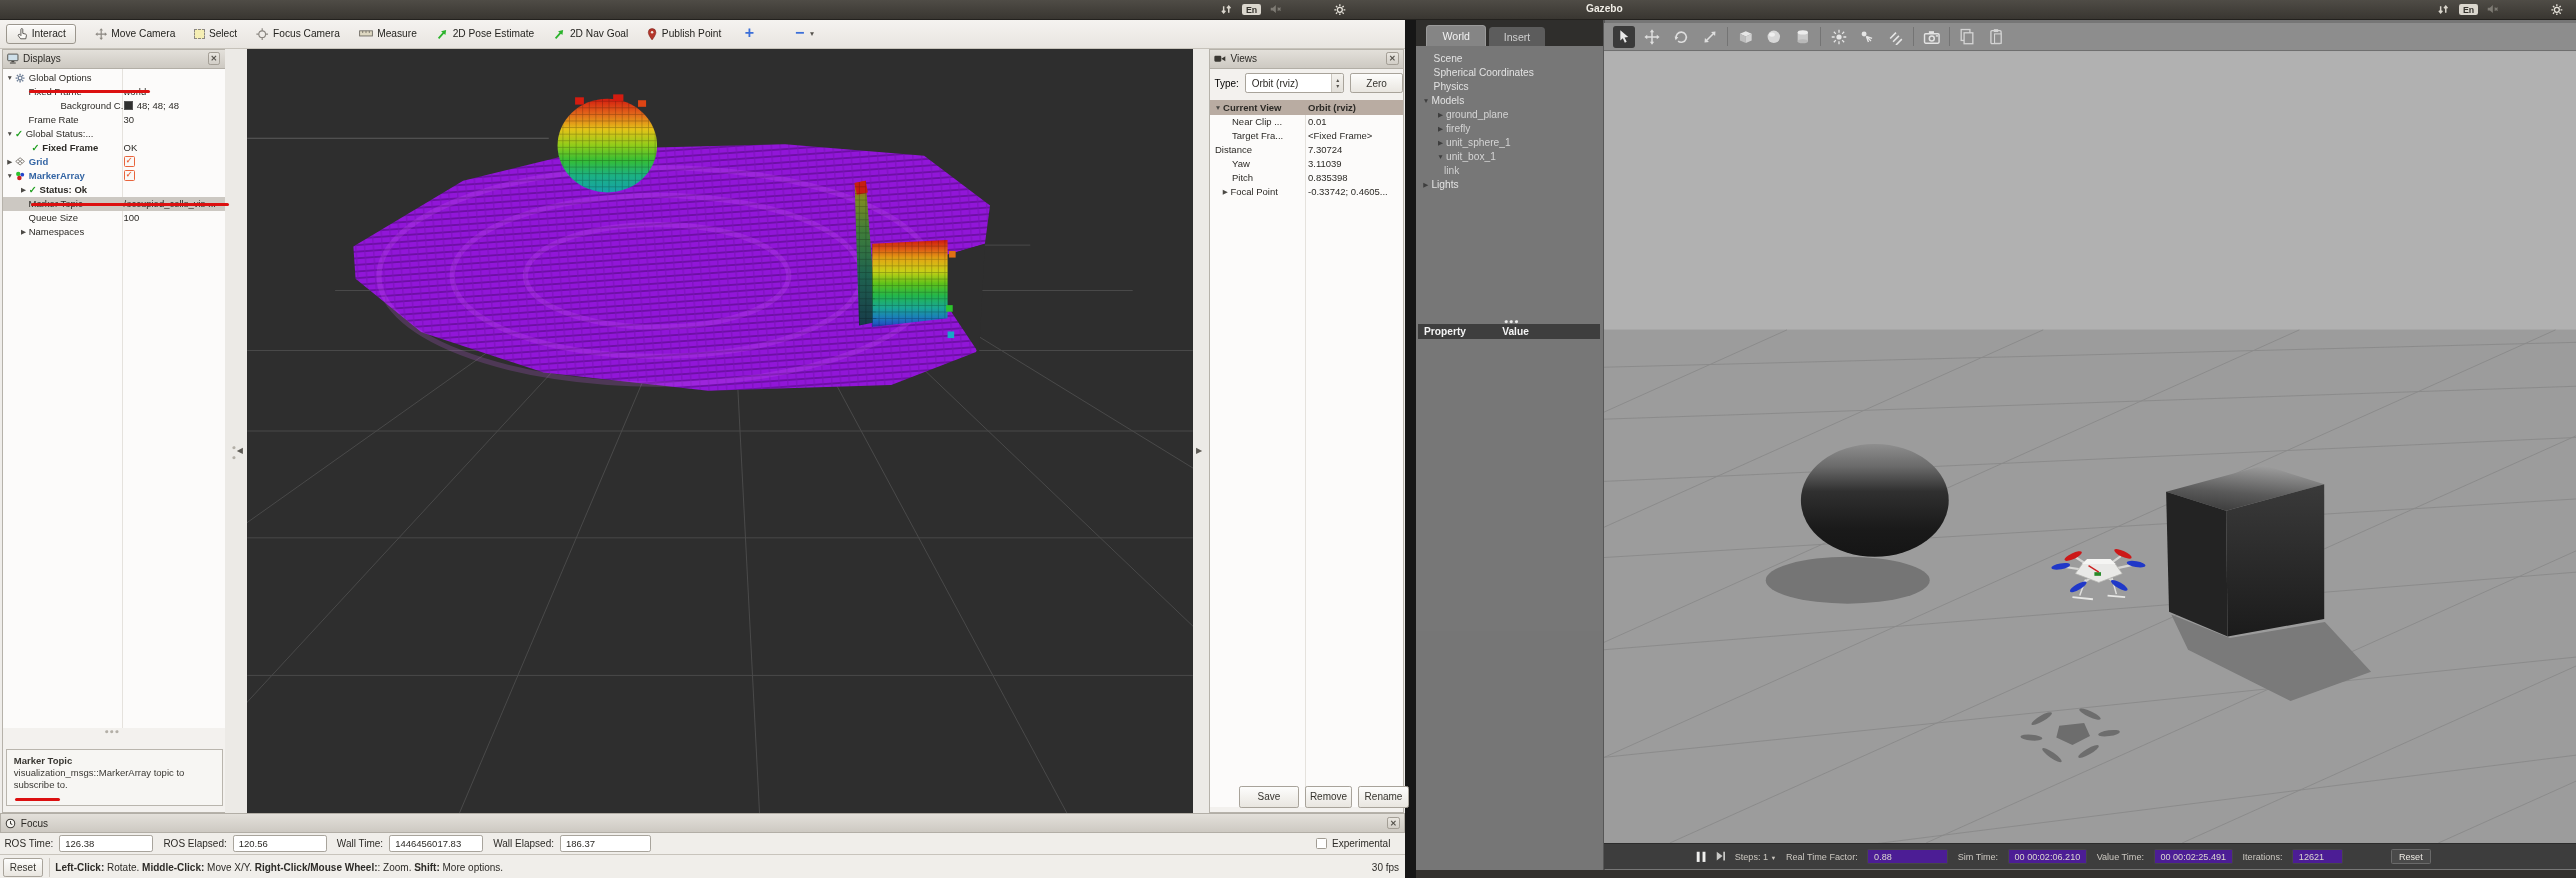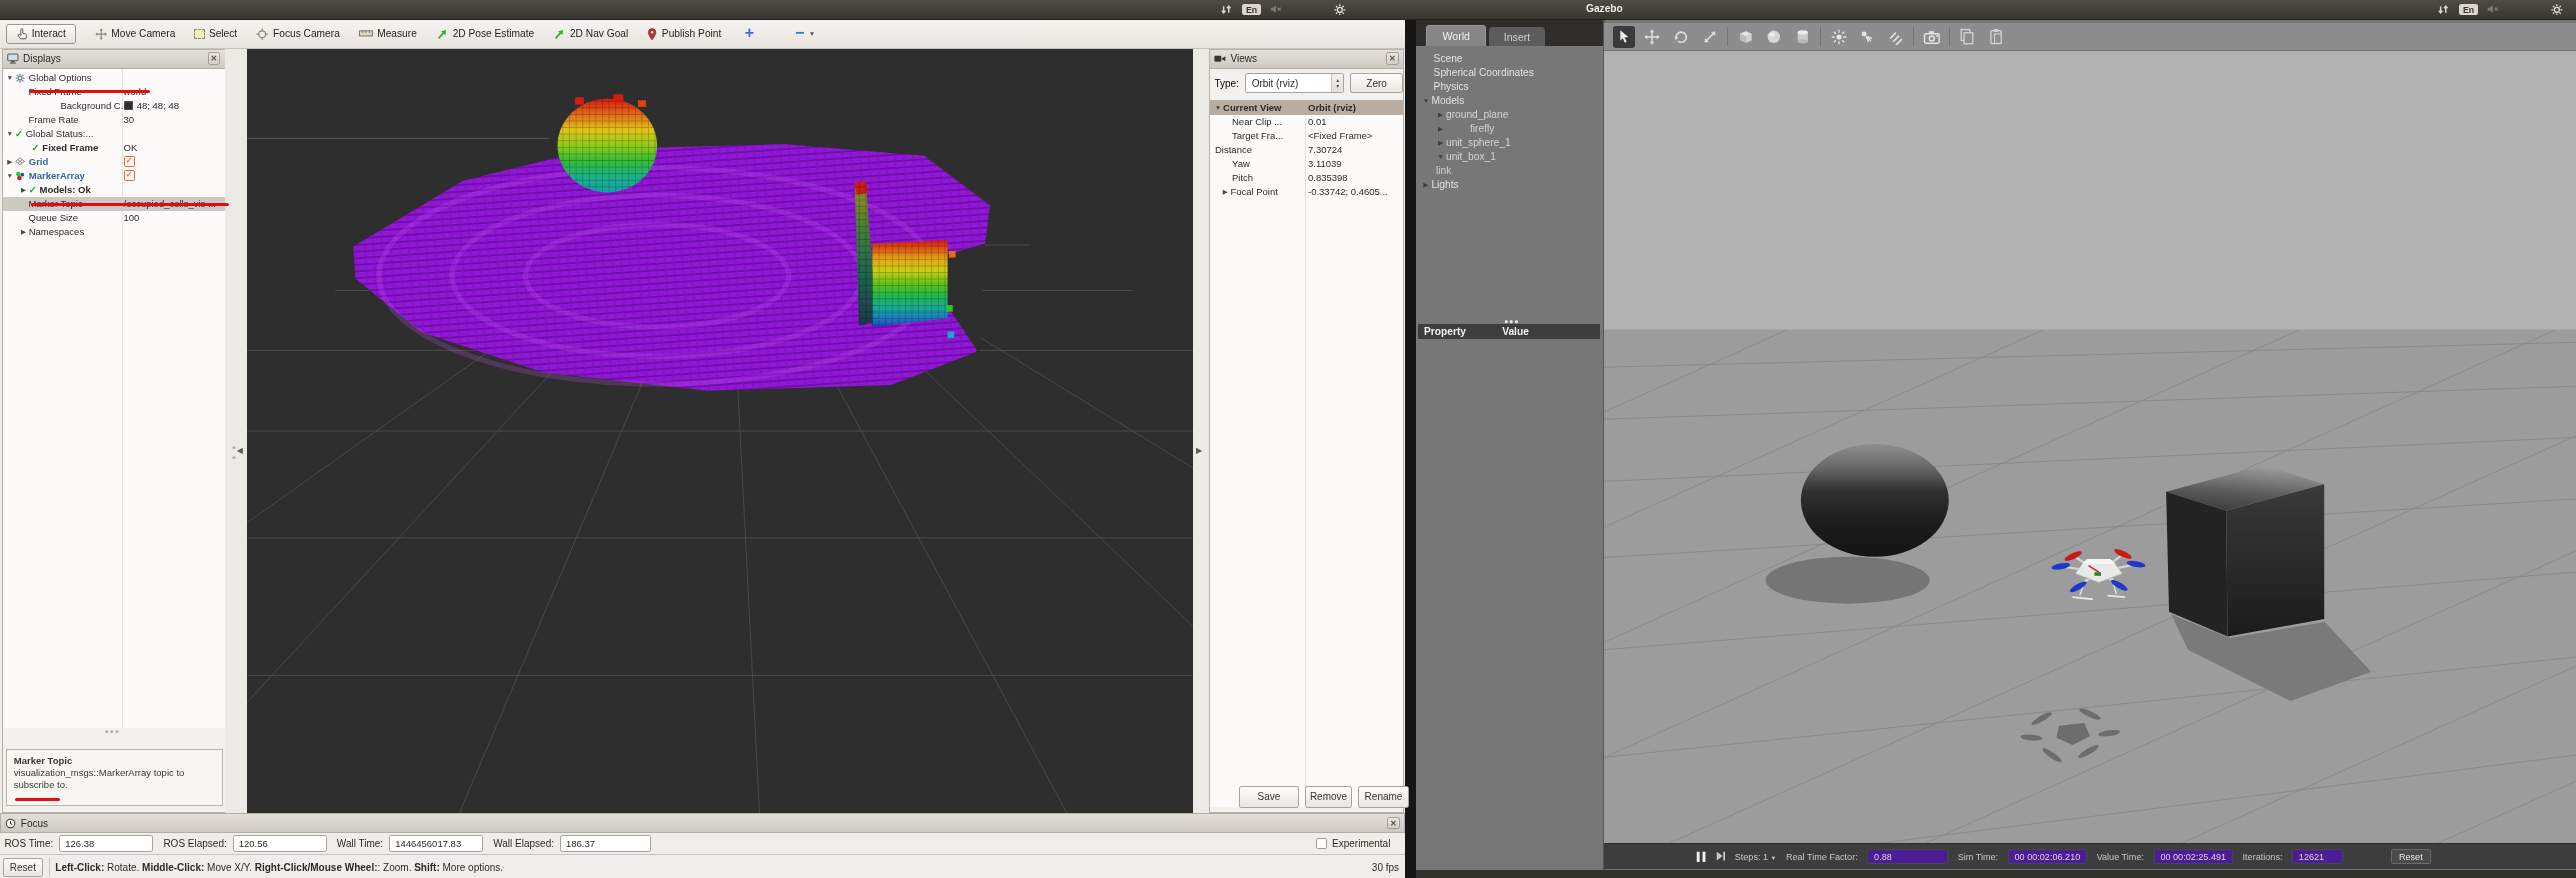--- a/index.html
+++ b/index.html
@@ -303,21 +303,21 @@
             <span class="disp-blue">MarkerArray</span>
             </div>
           <div class="vcell">
               <span class="ocheck">✓</span>
             </div>
         </div>
         <div class="trow">
           <div class="lcell" style="padding-left:16px;">
               <span class="exp">▶</span>
               <span class="gcheck">✓</span>
-            <span style="font-weight:bold;">Models: Ok</span>
+            <span style="font-weight:bold;">Status: Ok</span>
             </div>
         </div>
         <div class="trow hl">
           <div class="lcell" style="padding-left:26px;">
               <span>Marker Topic</span>
             </div>
           <div class="vcell">
               <span>/occupied_cells_vis ...</span>
             </div>
         </div>
@@ -591,34 +591,34 @@
           <span style="padding-left:17.6px;">Physics</span>
         </div>
       <div class="gz-row">
           <span class="gz-arrow" style="margin-left:4.4px;">▼</span>
           <span>Models</span>
         </div>
       <div class="gz-row" style="color:#d4d4d4;">
           <span class="gz-arrow" style="margin-left:19px;">▶</span>
           <span>ground_plane</span>
         </div>
-      <div class="gz-row" style="color:#d4d4d4;gap:24px;">
+      <div class="gz-row" style="color:#d4d4d4;">
           <span class="gz-arrow" style="margin-left:19px;">▶</span>
           <span>firefly</span>
         </div>
       <div class="gz-row" style="color:#d4d4d4;">
           <span class="gz-arrow" style="margin-left:19px;">▶</span>
           <span>unit_sphere_1</span>
         </div>
       <div class="gz-row" style="color:#d4d4d4;">
           <span class="gz-arrow" style="margin-left:19px;">▼</span>
           <span>unit_box_1</span>
         </div>
       <div class="gz-row" style="color:#cfcfcf;">
-          <span style="padding-left:20px;">link</span>
+          <span style="padding-left:28px;">link</span>
         </div>
       <div class="gz-row">
           <span class="gz-arrow" style="margin-left:4.4px;">▶</span>
           <span>Lights</span>
         </div>
     </div>
 
     <div class="split-dots" style="left:88px;top:297px;color:#e8e8e8;">●●●</div>
     <div class="gz-propheader" style="top:304px;">
       <span style="padding-left:5.9px;width:84px;">Property</span>

